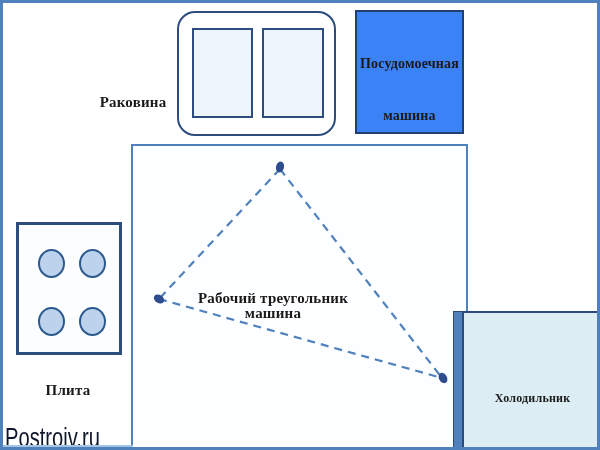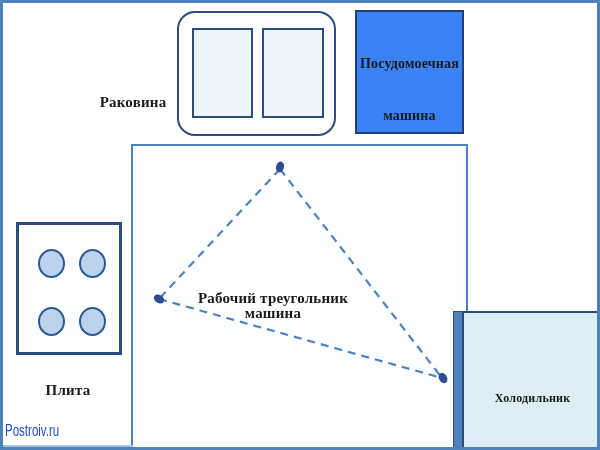--- a/index.html
+++ b/index.html
@@ -82,23 +82,23 @@
     border:2px solid #2c4b7c;
     display:flex;align-items:center;justify-content:center;
   }
   .fridge .label{font-size:12px;}
   
   .tri-svg{position:absolute;left:0;top:0;width:600px;height:450px;}
   .tri-label{left:170px;top:252px;width:200px;}
   
   .watermark{
     left:2px;top:419px;height:26px;
-    color:#1d4ed8;
+    color:#0f172a;
     font-family:"Liberation Sans","DejaVu Sans",sans-serif;
-    font-size:16px;
+    font-size:28px;
     white-space:nowrap;
   }
   .watermark .wm-inner{
     display:inline-block;
     transform:scaleX(0.72);
     transform-origin:0 50%;
   }
   .wm-underline{
     left:0;top:442px;width:130px;height:3px;
     background:#a3c4e2;

